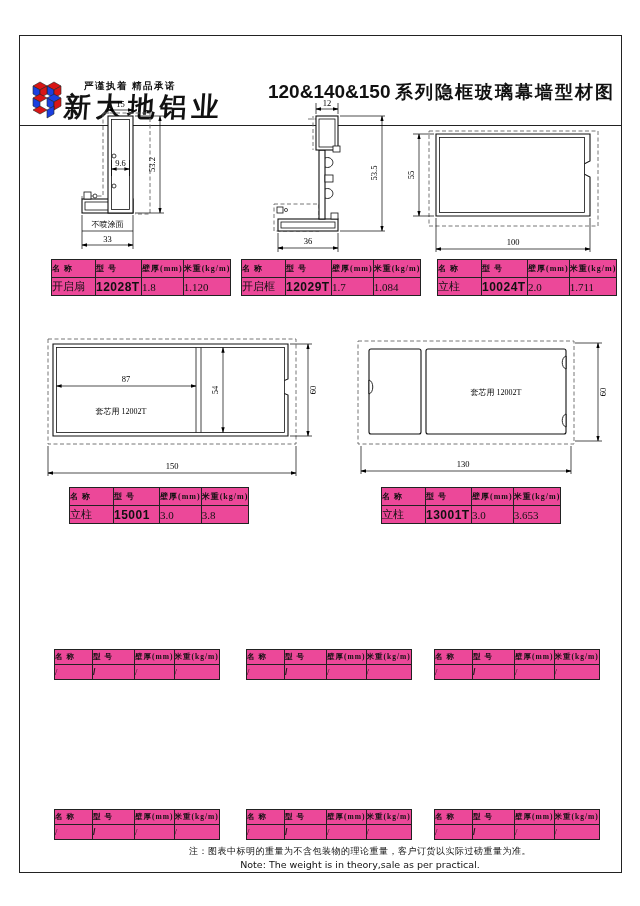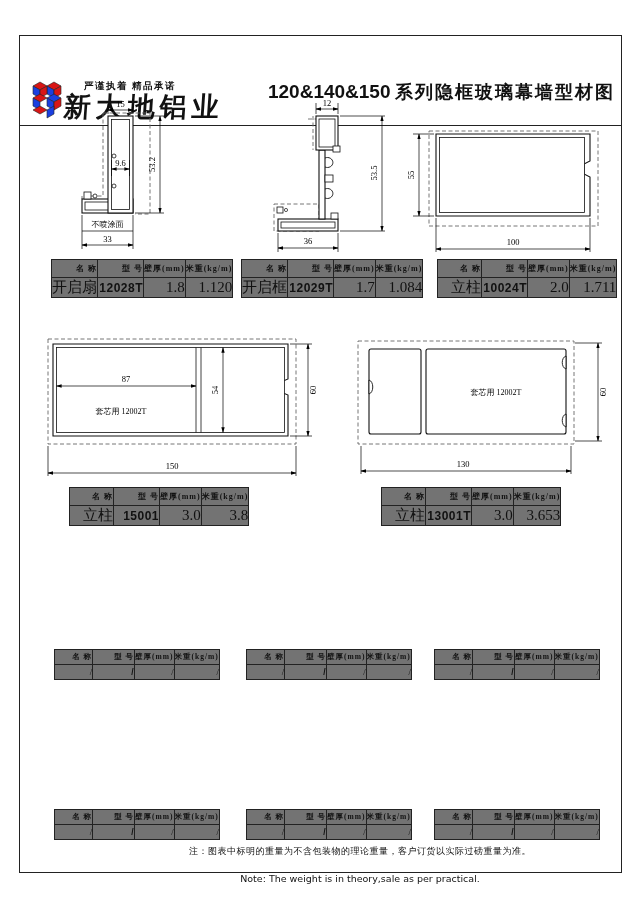--- a/index.html
+++ b/index.html
@@ -18,34 +18,34 @@
   .title-cn { position:absolute; right:6px; top:6px; font-size:18px; font-weight:bold;
               white-space:nowrap; }
   .title-cn .num { font-family:Liberation Sans, sans-serif; font-size:19px; }
   .title-cn .cjk { letter-spacing:2px; }
   .title-en { position:absolute; right:6px; top:30px; font-size:11.5px; font-weight:bold;
               font-family:"Liberation Sans", sans-serif; white-space:nowrap; letter-spacing:0px; }
   svg.draw { position:absolute; overflow:visible; }
   svg.draw text { font-family:"Liberation Serif", serif; font-size:8.5px; fill:#000; }
   svg.draw text.cjk { font-size:8px; }
   table.spec { position:absolute; border-collapse:collapse; table-layout:fixed;
-               background:#737373; text-align:right; }
+               background:#ec4899; text-align:left; }
   table.spec th, table.spec td { border:1px solid #222; overflow:hidden; white-space:nowrap; }
   table.spec th { font-size:8px; font-weight:bold; height:18px; font-family:"Liberation Serif", serif; letter-spacing:1px;}
-  table.spec td { font-size:15px; height:18px; font-family:"Liberation Serif", serif; }
+  table.spec td { font-size:11px; height:18px; font-family:"Liberation Serif", serif; }
   table.spec td.model { font-family:"Liberation Sans", sans-serif; font-weight:bold; font-size:12px; letter-spacing:0.5px;}
   table.spec.filled .c1{width:44px} table.spec.filled .c2{width:46px}
   table.spec.filled .c3{width:33px} table.spec.filled .c4{width:46px}
   table.spec.empty th { height:15px; font-size:7.5px; }
   table.spec.empty td { height:15px; font-size:8.5px; }
   table.spec.empty .c1{width:38px} table.spec.empty .c2{width:42px}
   table.spec.empty .c3{width:32px} table.spec.empty .c4{width:40px}
   .note { position:absolute; left:140px; top:845px; width:440px; text-align:center; }
   .note .cn { font-size:9px; letter-spacing:0.5px;text-align:center; }
-  .note .en { font-size:9.5px; font-family:"DejaVu Sans", sans-serif; margin-top:15px; }
+  .note .en { font-size:9.5px; font-family:"DejaVu Sans", sans-serif; margin-top:1px; }
 </style>
 </head>
 <body>
 
 <div class="page">
   <div class="frame">
 
     <div class="header-box">
       <svg class="logo" width="44" height="46" viewBox="0 0 44 46">
         <g stroke="#222" stroke-width="0.6">

